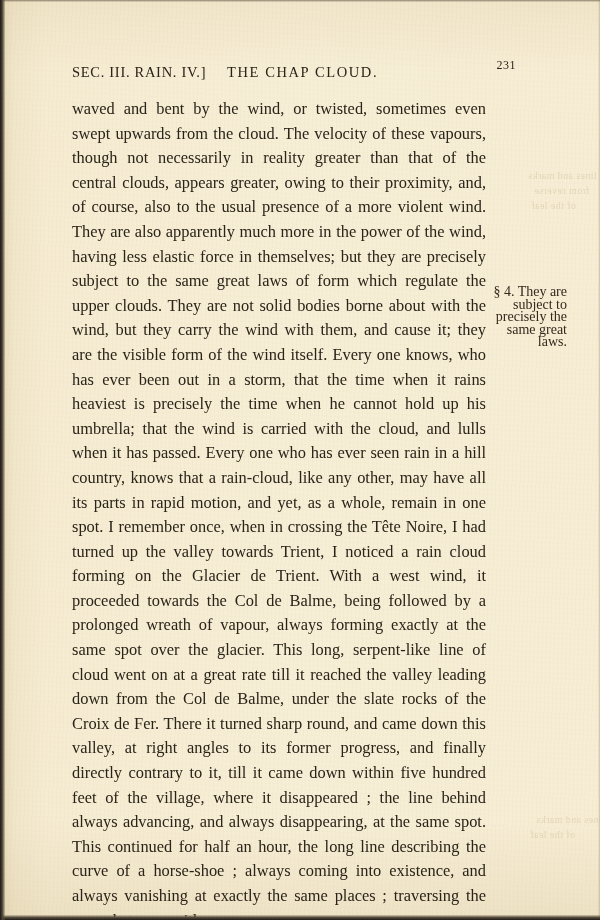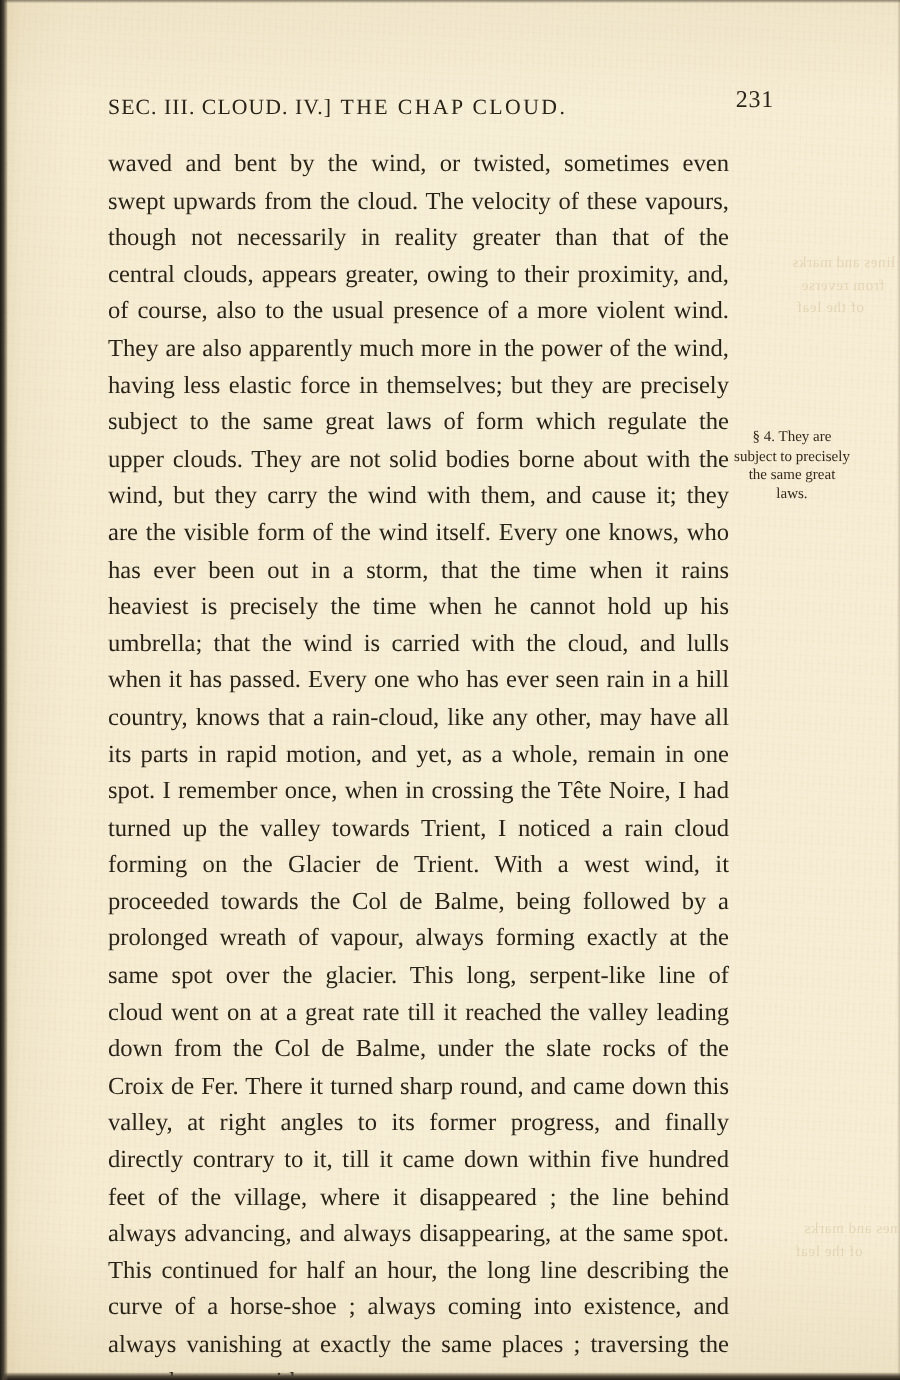--- a/index.html
+++ b/index.html
@@ -106,21 +106,21 @@
     top: 2px;
     font-variant: small-caps;
     font-size: 14.5px;
     letter-spacing: 1.6px;
     white-space: nowrap;
   }
   #head-folio {
     position: absolute;
     right: 0;
     top: -4px;
-    font-size: 16px;
+    font-size: 12px;
     letter-spacing: 0.5px;
   }
 
   
   #body-text {
     position: absolute;
     left: 72px;
     top: 97px;
     width: 414px;
     font-size: 16.4px;
@@ -131,42 +131,42 @@
     hyphens: none;
   }
   #body-text p { margin: 0; }
 
   
   #side-note {
     position: absolute;
     left: 489px;
     top: 286px;
     width: 78px;
-    font-size: 10px;
+    font-size: 14px;
     line-height: 12.6px;
-    text-align: center;
+    text-align: right;
     color: #33291c;
   }
 </style>
 </head>
 <body>
 
 <div id="page" style="background: rgb(246, 237, 212); color: rgb(42, 35, 24);">
 
   <div id="paper-tone"></div>
   <div id="paper-grain"></div>
 
   <div class="bleed" style="left:528px; top:168px;">lines and marks</div>
   <div class="bleed" style="left:534px; top:183px;">from reverse</div>
   <div class="bleed" style="left:531px; top:198px;">of the leaf</div>
   <div class="bleed" style="left:536px; top:812px;">lines and marks</div>
   <div class="bleed" style="left:530px; top:827px;">of the leaf</div>
 
   <div id="running-head">
-    <span id="head-left">SEC. III. CLOUD. IV.]</span>
+    <span id="head-left">SEC. III. RAIN. IV.]</span>
     <span id="head-center">THE CHAP CLOUD.</span>
     <span id="head-folio">231</span>
   </div>
 
   <div id="body-text">
     <p>waved and bent by the wind, or twisted, sometimes even swept upwards from the cloud.   The velocity of these vapours, though not necessarily in reality greater than that of the central clouds, appears greater, owing to their proximity, and, of course, also to the usual presence of a more violent wind.   They are also apparently much more in the power of the wind, having less elastic force in themselves; but they are precisely subject to the same great laws of form which regulate the upper clouds. They are not solid bodies borne about with the wind, but they carry the wind with them, and cause it; they are the visible form of the wind itself.   Every one knows, who has ever been out in a storm, that the time when it rains heaviest is precisely the time when he cannot hold up his umbrella; that the wind is carried with the cloud, and lulls when it has passed.   Every one who has ever seen rain in a hill country, knows that a rain-cloud, like any other, may have all its parts in rapid motion, and yet, as a whole, remain in one spot. I remember once, when in crossing the Tête Noire, I had turned up the valley towards Trient, I noticed a rain cloud forming on the Glacier de Trient.   With a west wind, it proceeded towards the Col de Balme, being followed by a prolonged wreath of vapour, always forming exactly at the same spot over the glacier.   This long, serpent-like line of cloud went on at a great rate till it reached the valley leading down from the Col de Balme, under the slate rocks of the Croix de Fer.   There it turned sharp round, and came down this valley, at right angles to its former progress, and finally directly contrary to it, till it came down within five hundred feet of the village, where it disappeared ; the line behind always advancing, and always disappearing, at the same spot.   This continued for half an hour, the long line describing the curve of a horse-shoe ; always coming into existence, and always vanishing at exactly the same places ; traversing the space between with enormous</p>
   </div>
 
   <div id="side-note">§ 4. They are subject to precisely the same great laws.</div>
 

